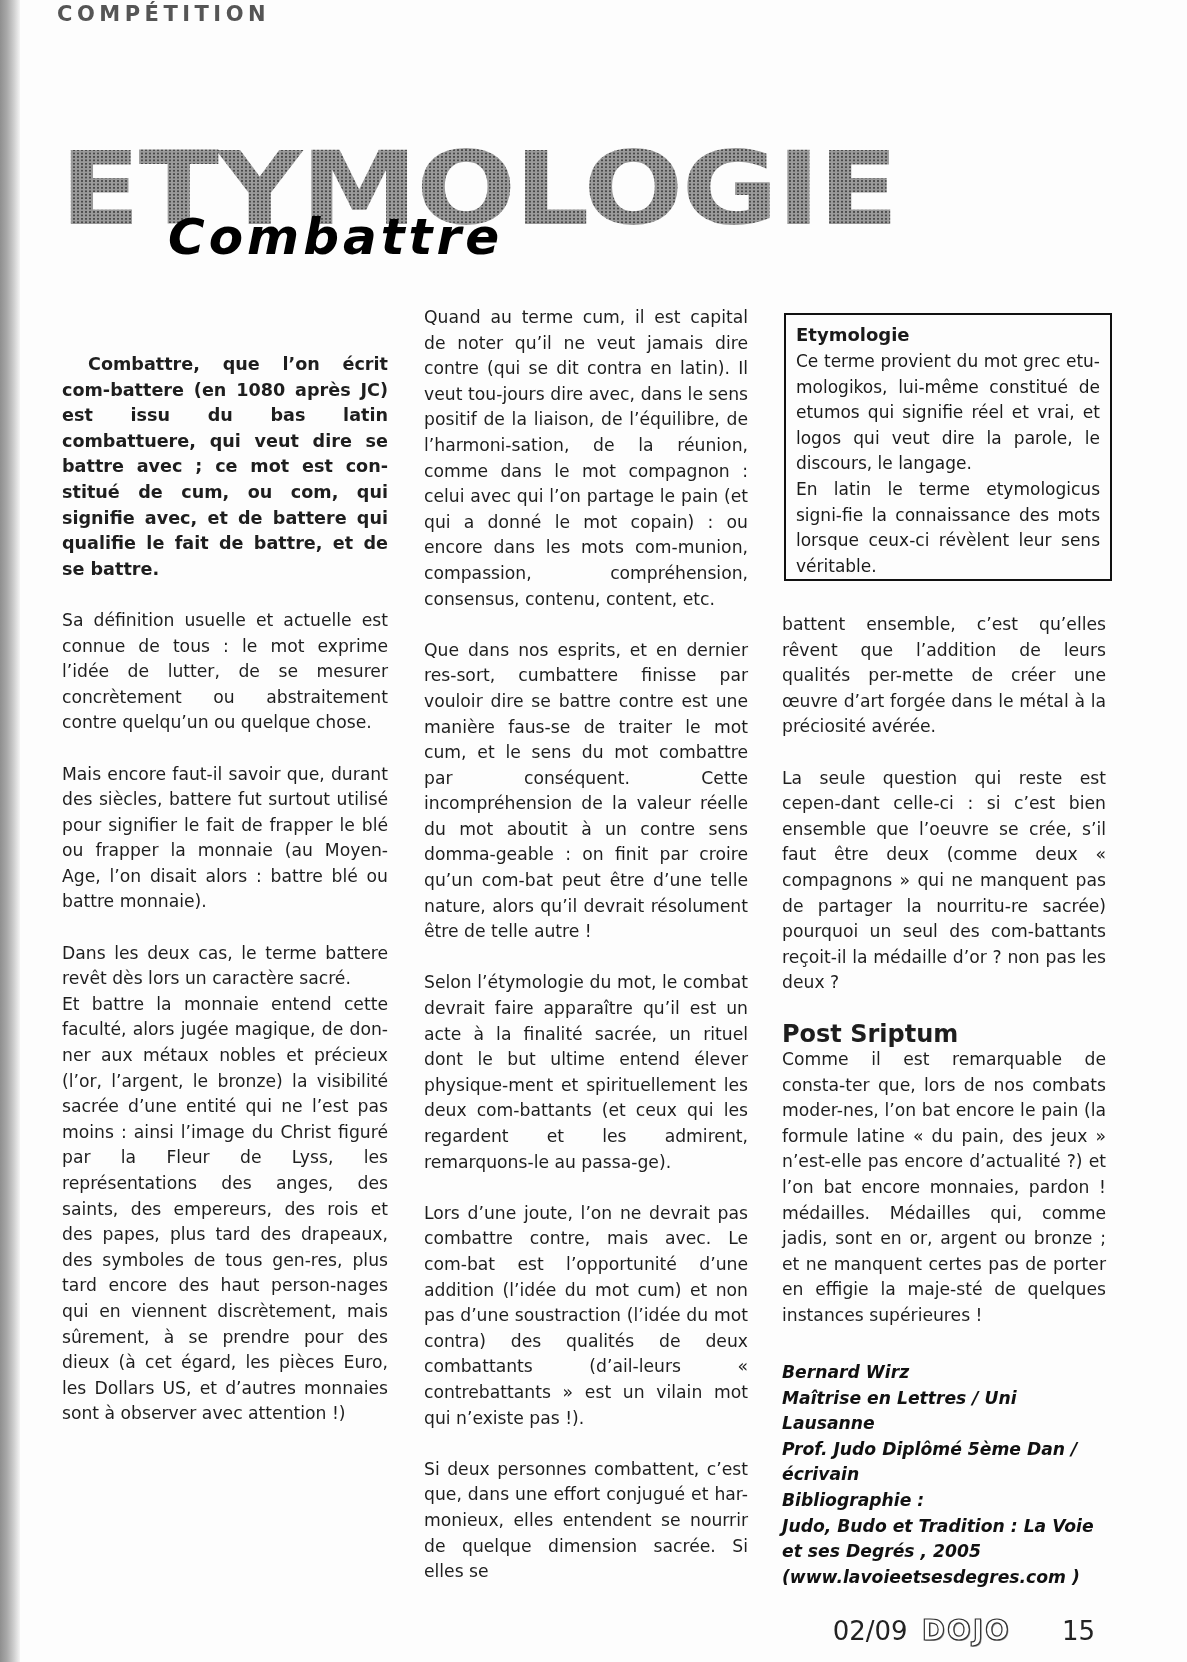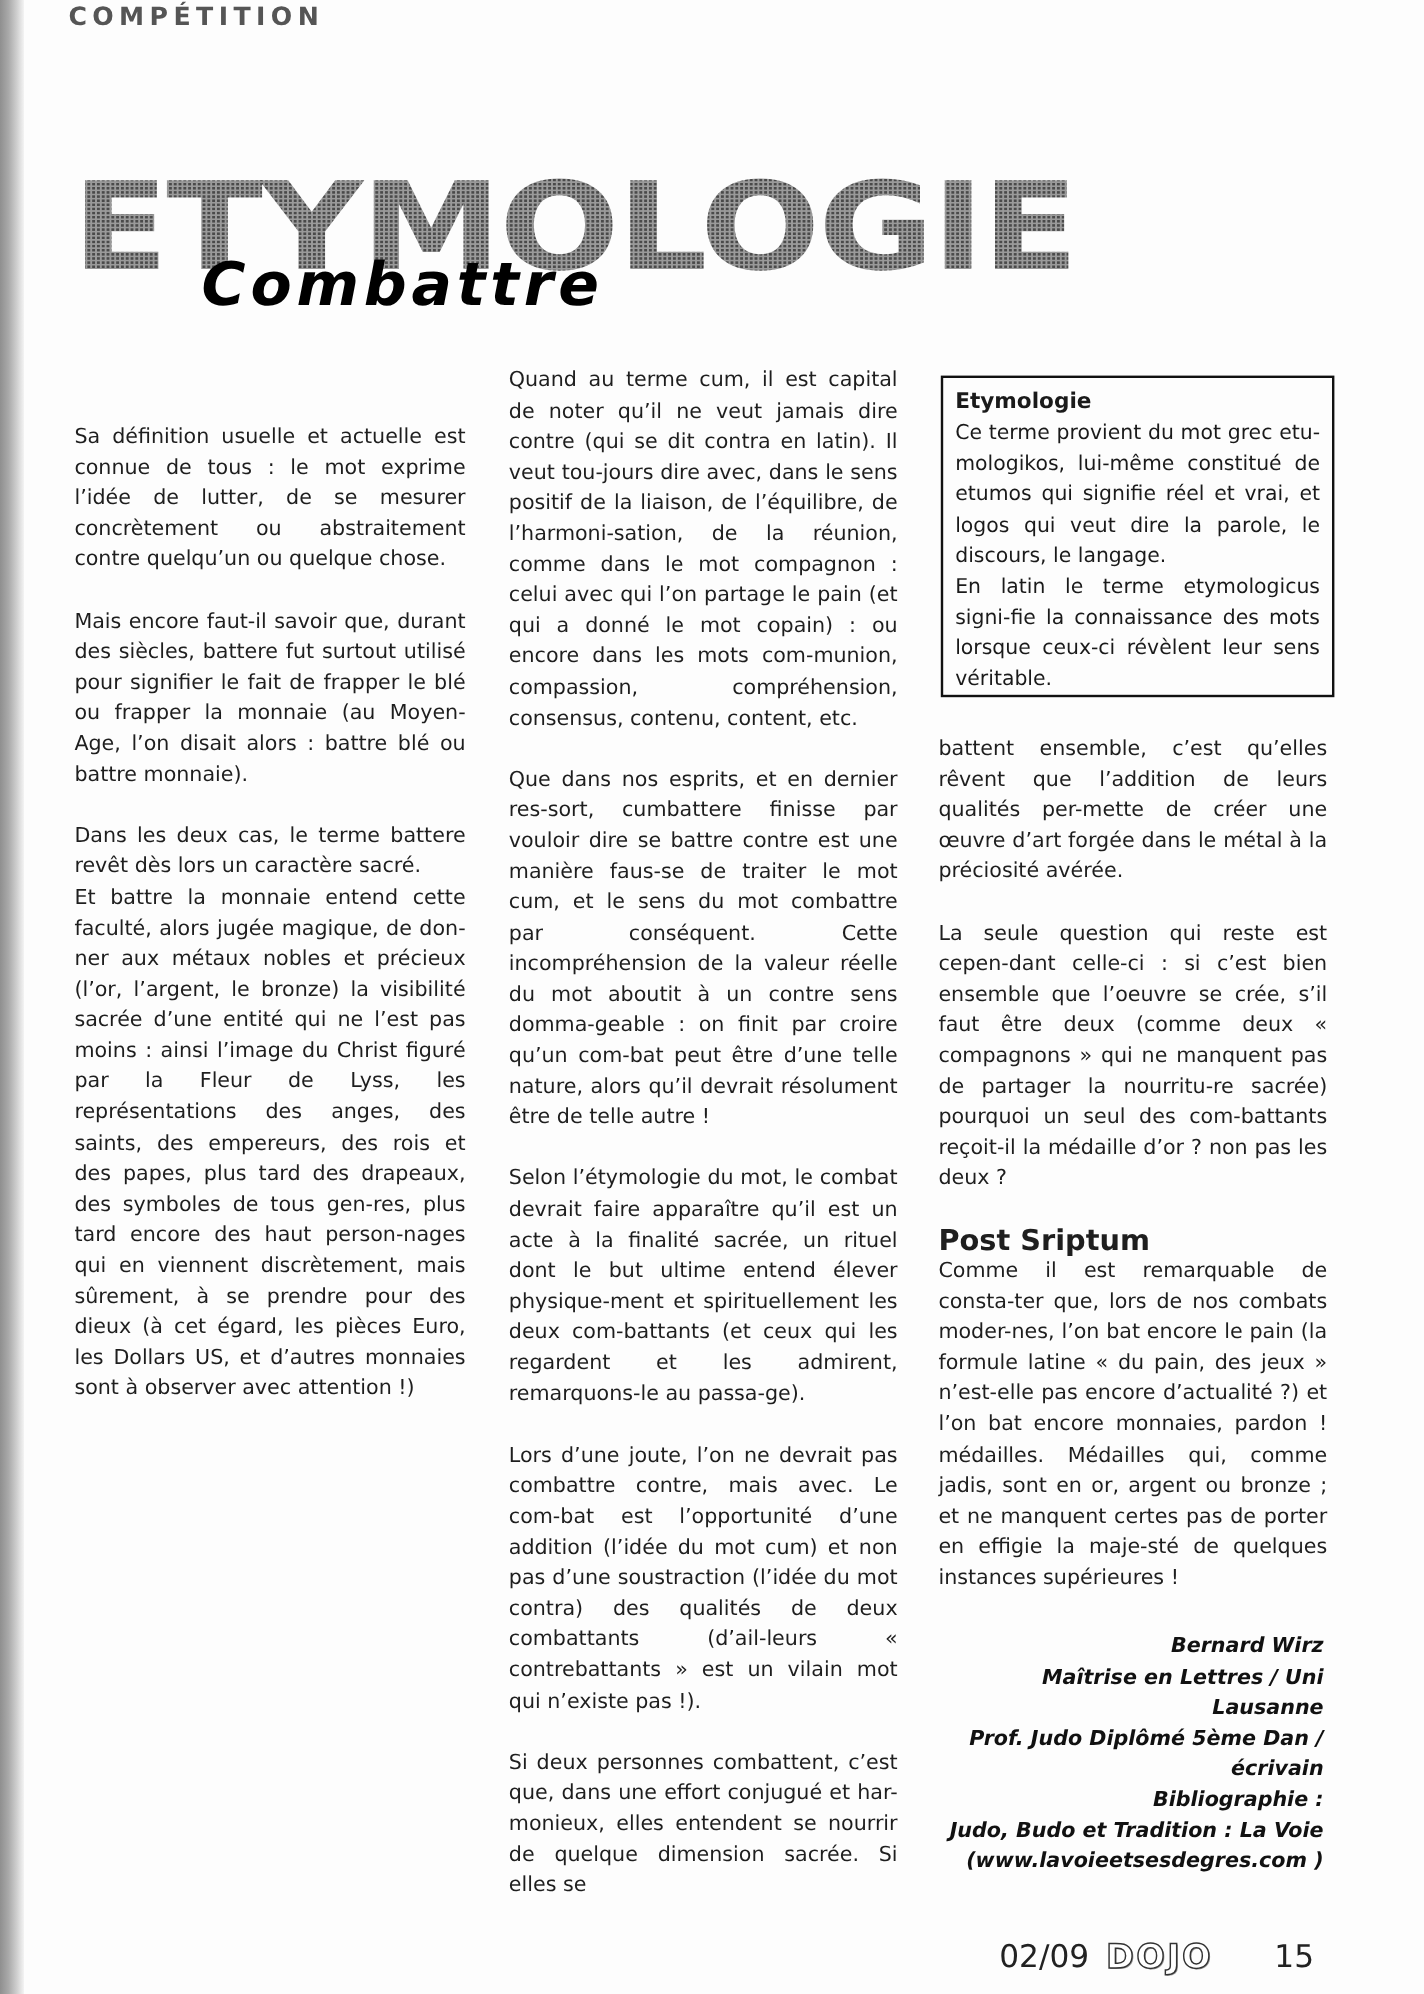--- a/index.html
+++ b/index.html
@@ -46,21 +46,21 @@
   .sidebar-box {
     position: absolute; left: 784px; top: 313px; width: 304px; height: 246px;
     border: 2px solid #111; padding: 8px 10px 10px 10px;
     font-size: 17px; line-height: 25.6px; text-align: justify;
   }
   .sidebar-box h3 { margin: 0 0 2px 0; font-size: 18px; font-weight: bold; line-height: 24px; }
   .sidebar-box p { margin: 0; }
   .ps-heading { font-weight: bold; font-size: 24px; margin: 0; line-height: 25.6px; }
   .signature {
     position: absolute; left: 782px; top: 1360px; width: 321px;
-    text-align: right; font-weight: bold; font-style: italic;
+    font-weight: bold; font-style: italic;
     font-size: 17.2px; line-height: 25.6px; color: #111;
   }
   .signature div { margin: 0; }
   .footer {
     position: absolute; right: 92px; top: 1614px;
     font-size: 26px; color: #222; display: flex; align-items: center;
   }
   .footer .date { margin-right: 14px; }
   .footer .logo {
     font-family: "DejaVu Sans", sans-serif; font-weight: bold; font-size: 28px;
@@ -75,20 +75,21 @@
 <body>
 
 <div class="binding"></div>
 
 <div class="section-label">COMPÉTITION</div>
 
 <div class="title-big">ETYMOLOGIE</div>
 <div class="title-sub">Combattre</div>
 
 <div class="col col1">
+  <p class="lead">Combattre, que l’on écrit com-battere (en 1080 après JC) est issu du bas latin combattuere, qui veut dire se battre avec ; ce mot est con-stitué de cum, ou com, qui signifie avec, et de battere qui qualifie le fait de battre, et de se battre.</p>
   <p>Sa définition usuelle et actuelle est connue de tous : le mot exprime l’idée de lutter, de se mesurer concrètement ou abstraitement contre quelqu’un ou quelque chose.</p>
   <p>Mais encore faut-il savoir que, durant des siècles, battere fut surtout utilisé pour signifier le fait de frapper le blé ou frapper la monnaie (au Moyen-Age, l’on disait alors : battre blé ou battre monnaie).</p>
   <p class="tight">Dans les deux cas, le terme battere revêt dès lors un caractère sacré.</p>
   <p>Et battre la monnaie entend cette faculté, alors jugée magique, de don-ner aux métaux nobles et précieux (l’or, l’argent, le bronze) la visibilité sacrée d’une entité qui ne l’est pas moins : ainsi l’image du Christ figuré par la Fleur de Lyss, les représentations des anges, des saints, des empereurs, des rois et des papes, plus tard des drapeaux, des symboles de tous gen-res, plus tard encore des haut person-nages qui en viennent discrètement, mais sûrement, à se prendre pour des dieux (à cet égard, les pièces Euro, les Dollars US, et d’autres monnaies sont à observer avec attention !)</p>
 </div>
 
 <div class="col col2">
   <p>Quand au terme cum, il est capital de noter qu’il ne veut jamais dire contre (qui se dit contra en latin). Il veut tou-jours dire avec, dans le sens positif de la liaison, de l’équilibre, de l’harmoni-sation, de la réunion, comme dans le mot compagnon : celui avec qui l’on partage le pain (et qui a donné le mot copain) : ou encore dans les mots com-munion, compassion, compréhension, consensus, contenu, content, etc.</p>
   <p>Que dans nos esprits, et en dernier res-sort, cumbattere finisse par vouloir dire se battre contre est une manière faus-se de traiter le mot cum, et le sens du mot combattre par conséquent. Cette incompréhension de la valeur réelle du mot aboutit à un contre sens domma-geable : on finit par croire qu’un com-bat peut être d’une telle nature, alors qu’il devrait résolument être de telle autre !</p>
   <p>Selon l’étymologie du mot, le combat devrait faire apparaître qu’il est un acte à la finalité sacrée, un rituel dont le but ultime entend élever physique-ment et spirituellement les deux com-battants (et ceux qui les regardent et les admirent, remarquons-le au passa-ge).</p>
@@ -109,20 +110,21 @@
   <p class="tight">Comme il est remarquable de consta-ter que, lors de nos combats moder-nes, l’on bat encore le pain (la formule latine « du pain, des jeux » n’est-elle pas encore d’actualité ?) et l’on bat encore monnaies, pardon ! médailles. Médailles qui, comme jadis, sont en or, argent ou bronze ; et ne manquent certes pas de porter en effigie la maje-sté de quelques instances supérieures !</p>
 </div>
 
 <div class="signature">
   <div>Bernard Wirz</div>
   <div>Maîtrise en Lettres / Uni Lausanne</div>
   <div>Prof. Judo Diplômé 5ème Dan /</div>
   <div>écrivain</div>
   <div>Bibliographie :</div>
   <div>Judo, Budo et Tradition : La Voie</div>
+  <div>et ses Degrés , 2005</div>
   <div>(www.lavoieetsesdegres.com )</div>
 </div>
 
 <div class="footer">
   <span class="date">02/09</span>
   <span class="logo">DOJO</span>
   <span class="page">15</span>
 </div>
 
 </body></html>

